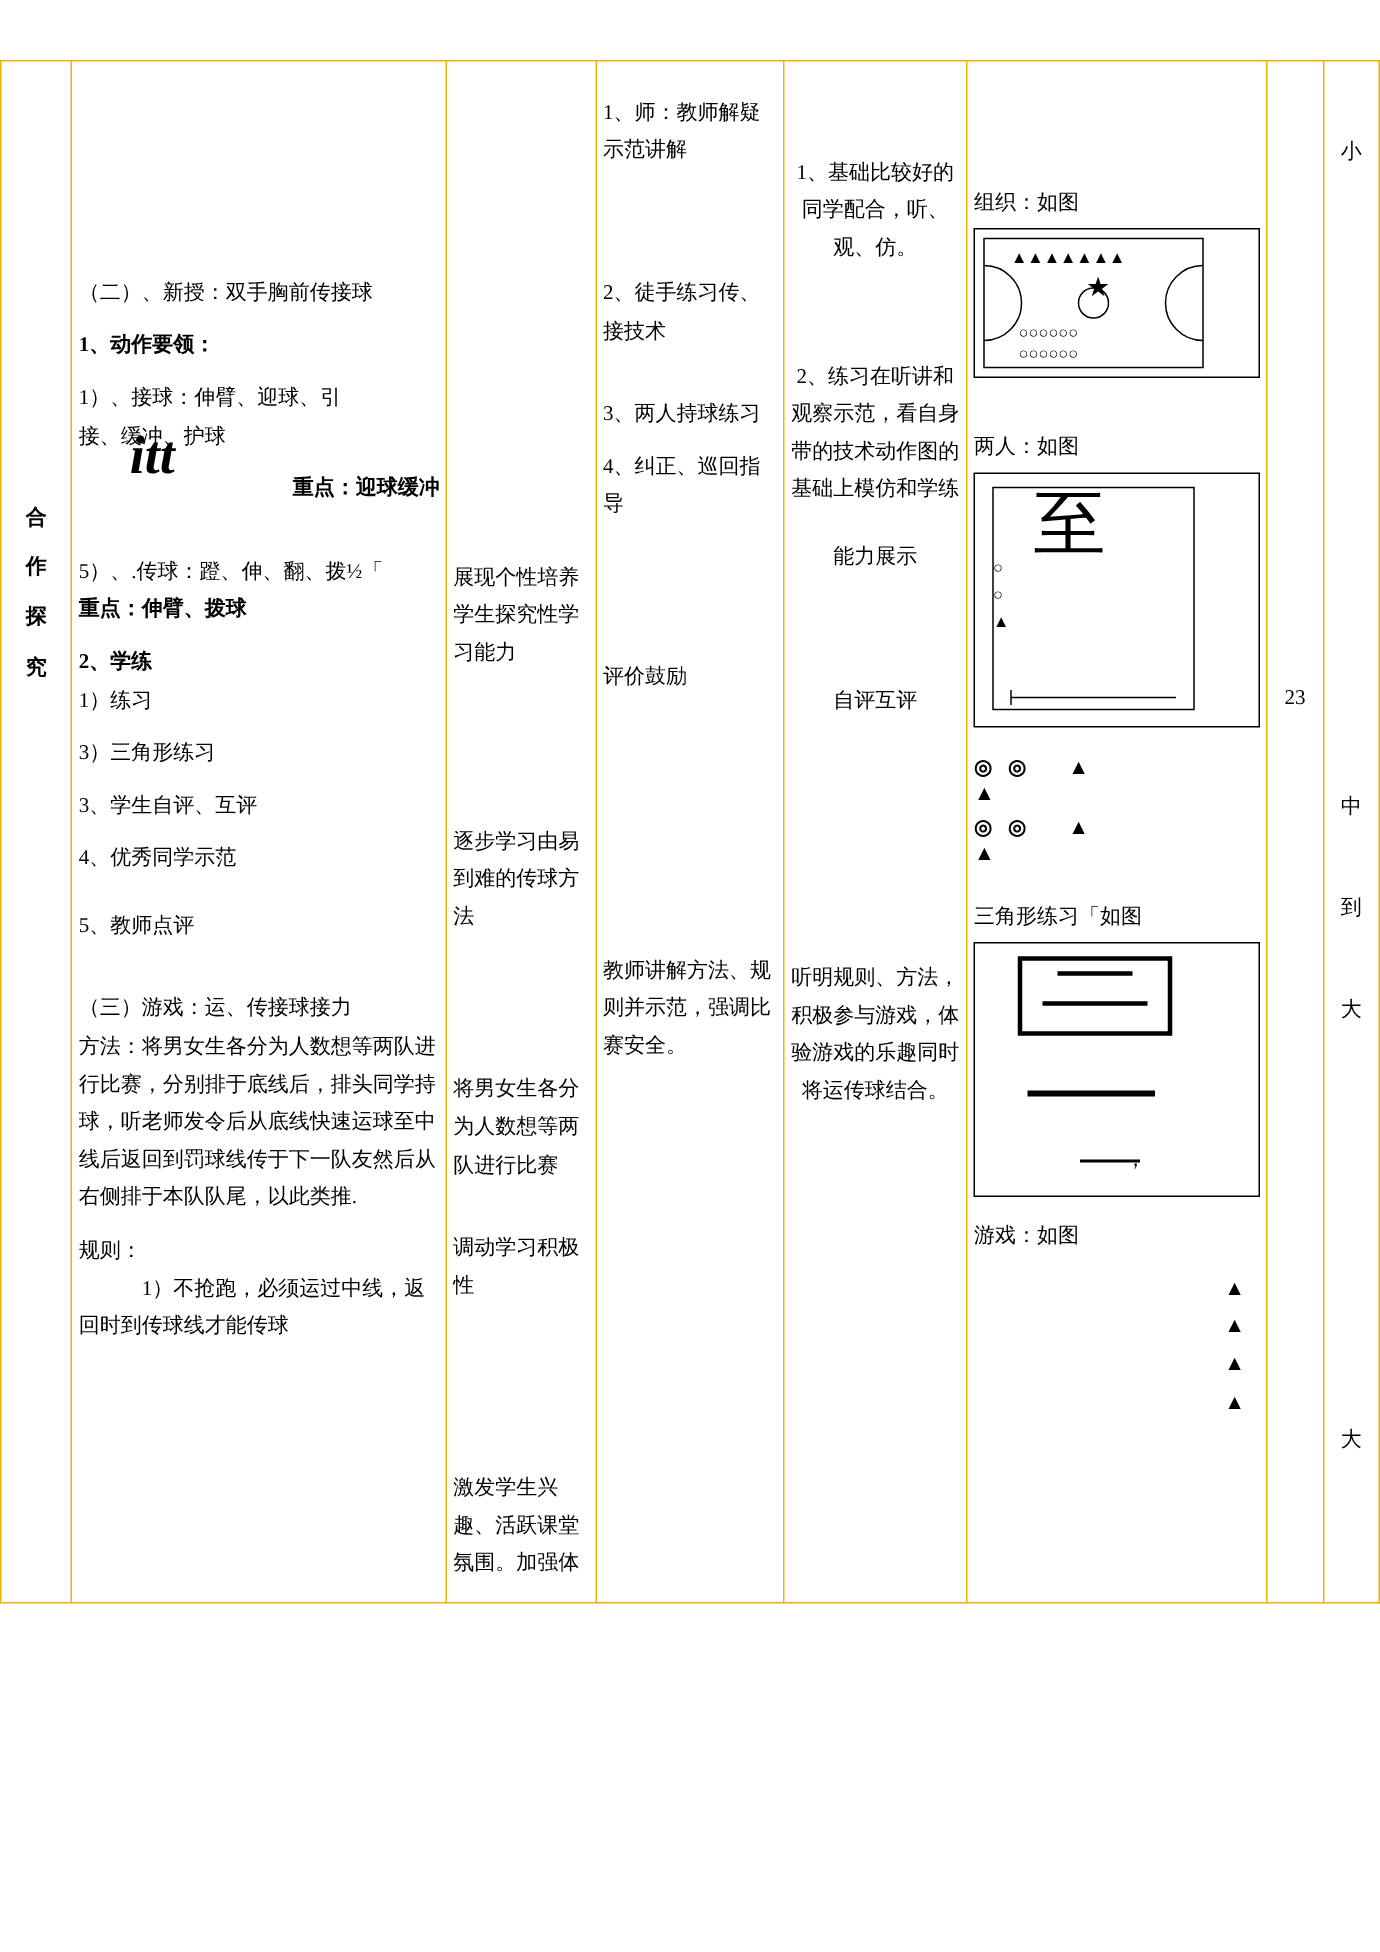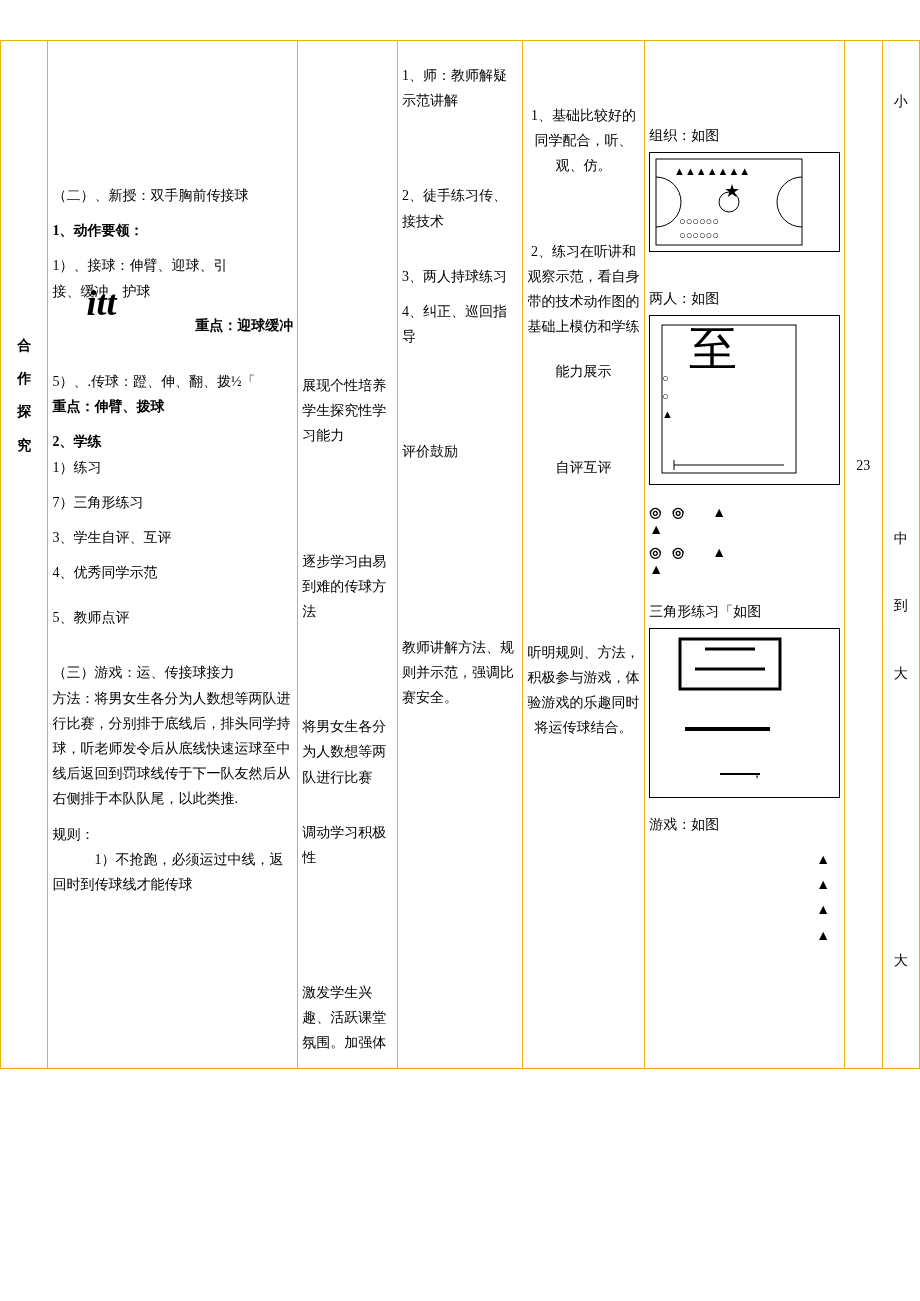--- a/index.html
+++ b/index.html
@@ -86,21 +86,21 @@
   <div style="margin-top:10px; text-align:right;font-family:Liberation Mono, monospace;">
     <span class="bold">重点：迎球缓冲</span>
   </div>
   <div style="height:30px;"></div>
   <div>5）、.传球：蹬、伸、翻、拨½「</div>
   <div class="bold">重点：伸臂、拨球</div>
   <div style="height:10px;"></div>
   <div class="bold">2、学练</div>
   <div>1）练习</div>
   <div style="height:10px;"></div>
-  <div>7）三角形练习</div>
+  <div>3）三角形练习</div>
   <div style="height:10px;"></div>
   <div>3、学生自评、互评</div>
   <div style="height:10px;"></div>
   <div>4、优秀同学示范</div>
   <div style="height:20px;"></div>
   <div>5、教师点评</div>
   <div style="height:30px;"></div>
   <div>（三）游戏：运、传接球接力</div>
   <div>方法：将男女生各分为人数想等两队进行比赛，分别排于底线后，排头同学持球，听老师发令后从底线快速运球至中线后返回到罚球线传于下一队友然后从右侧排于本队队尾，以此类推.</div>
   <div style="height:10px;"></div>

